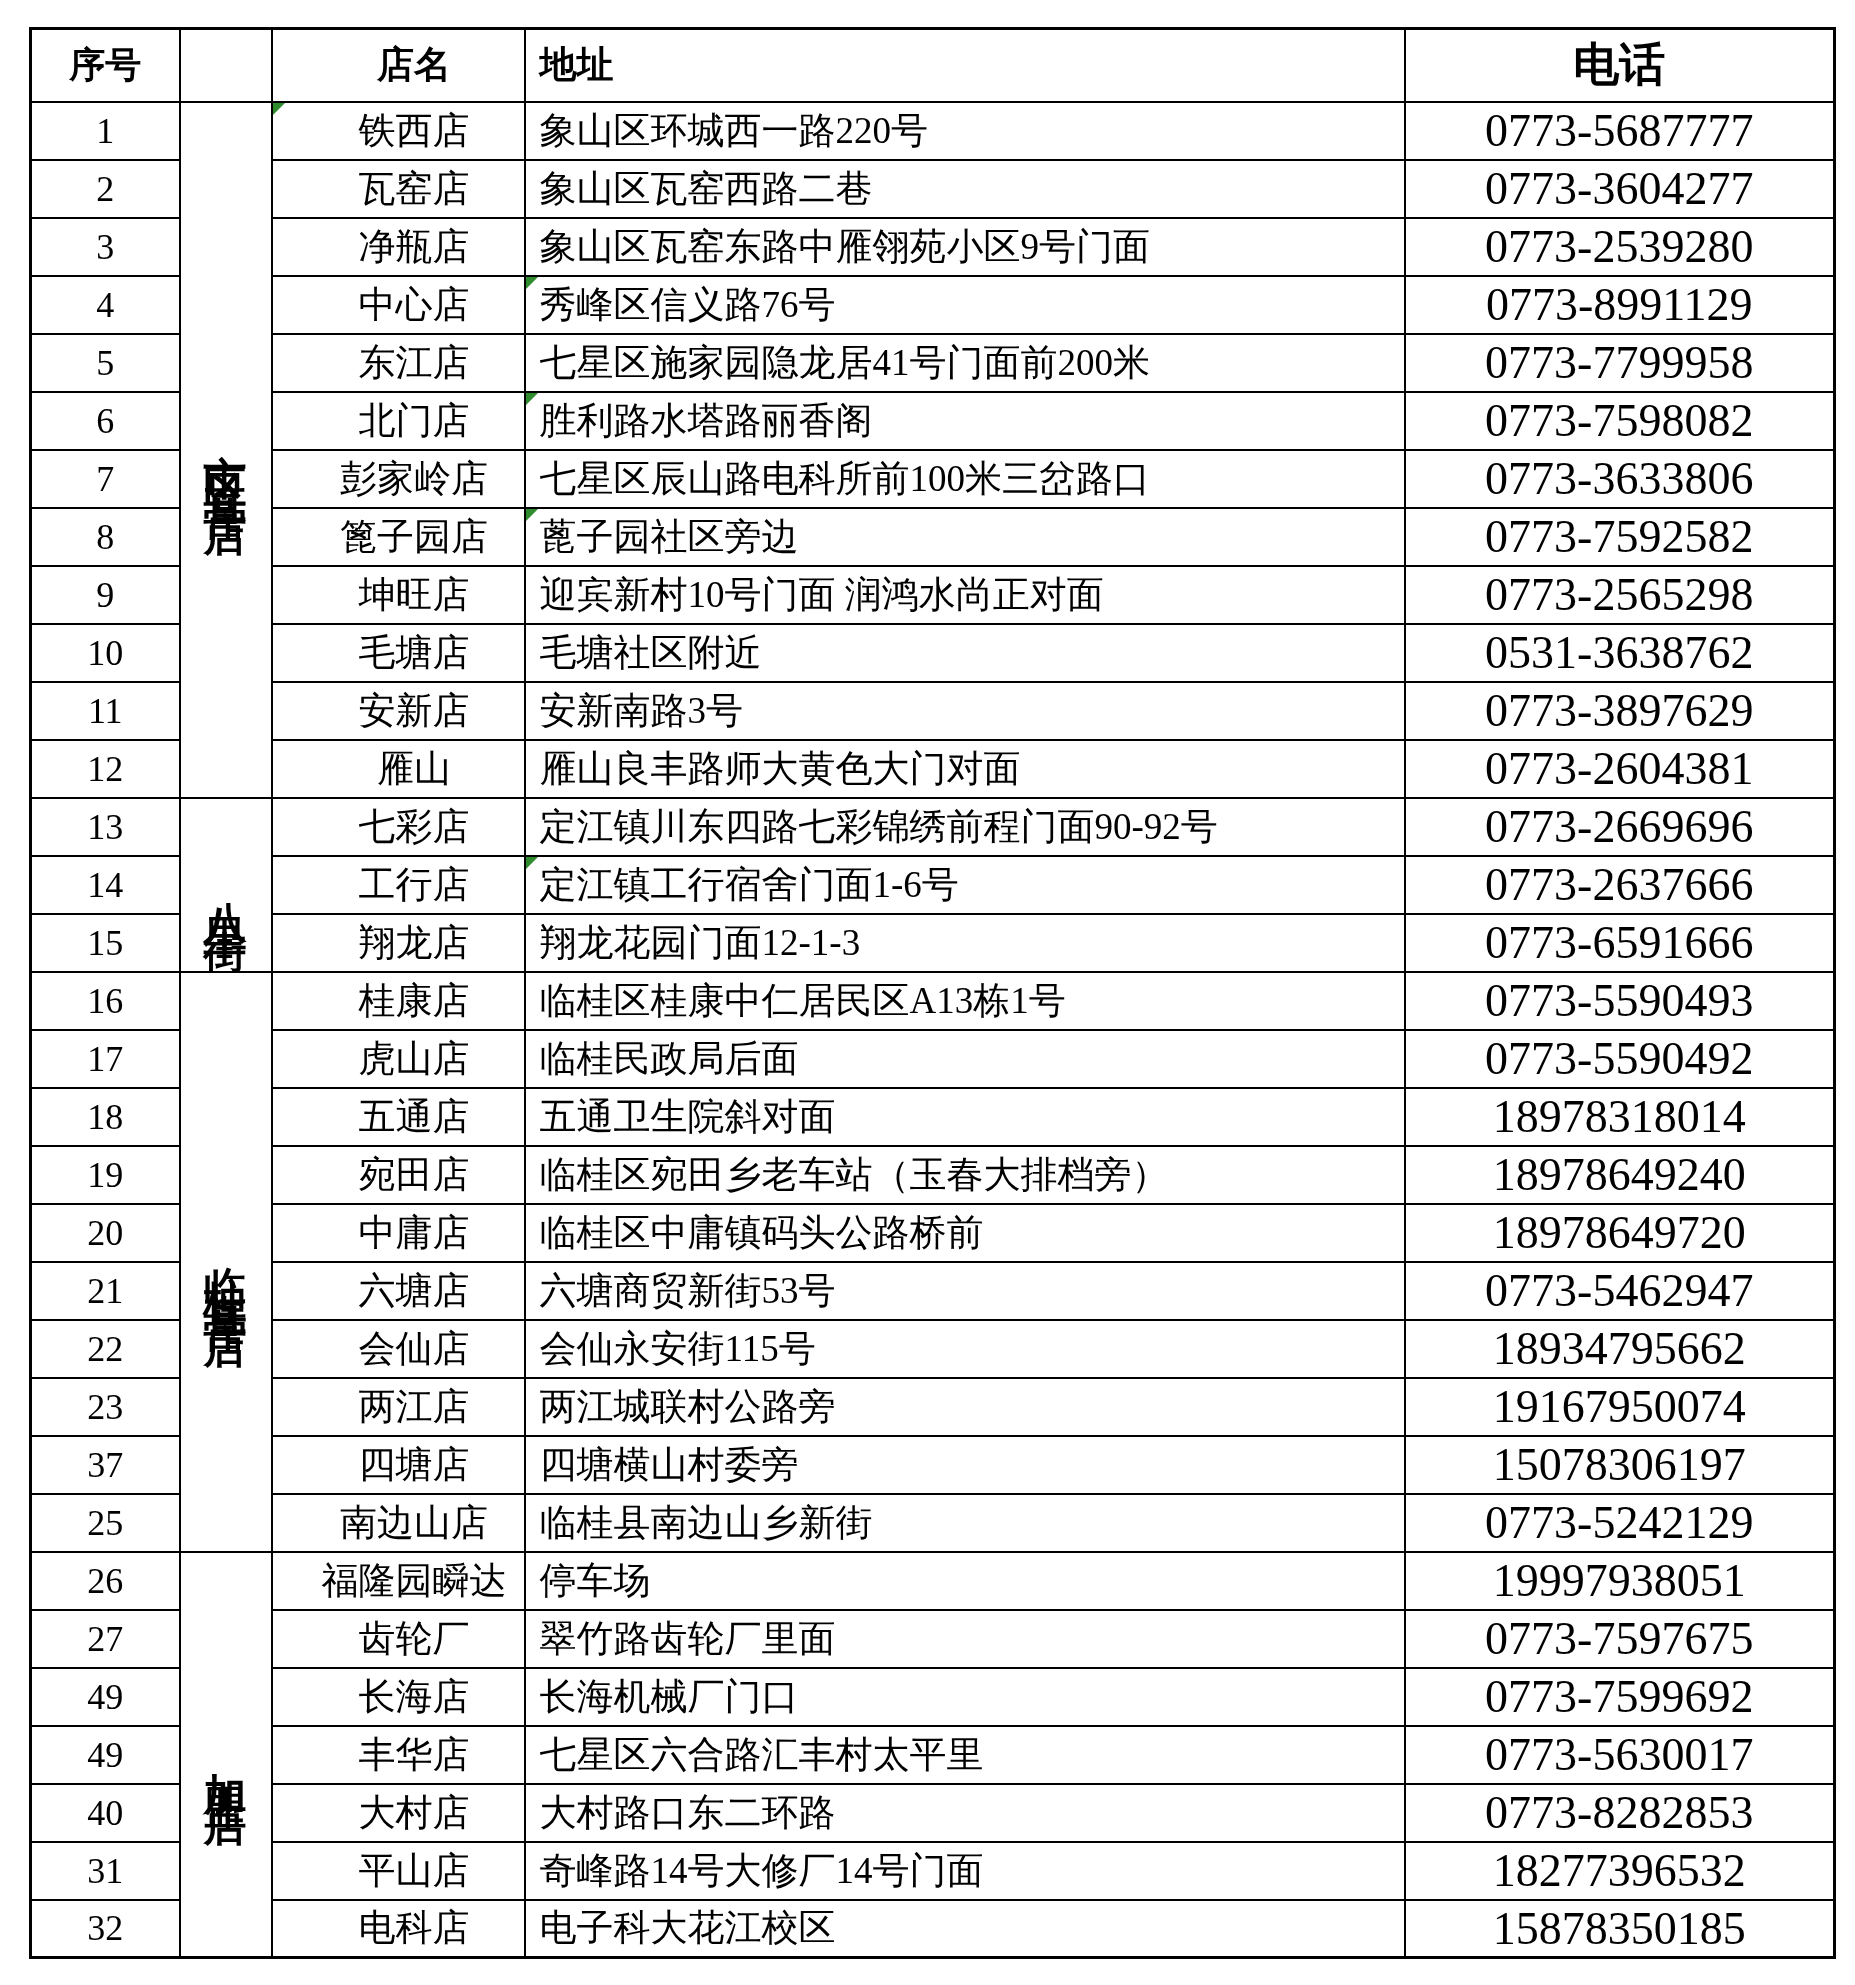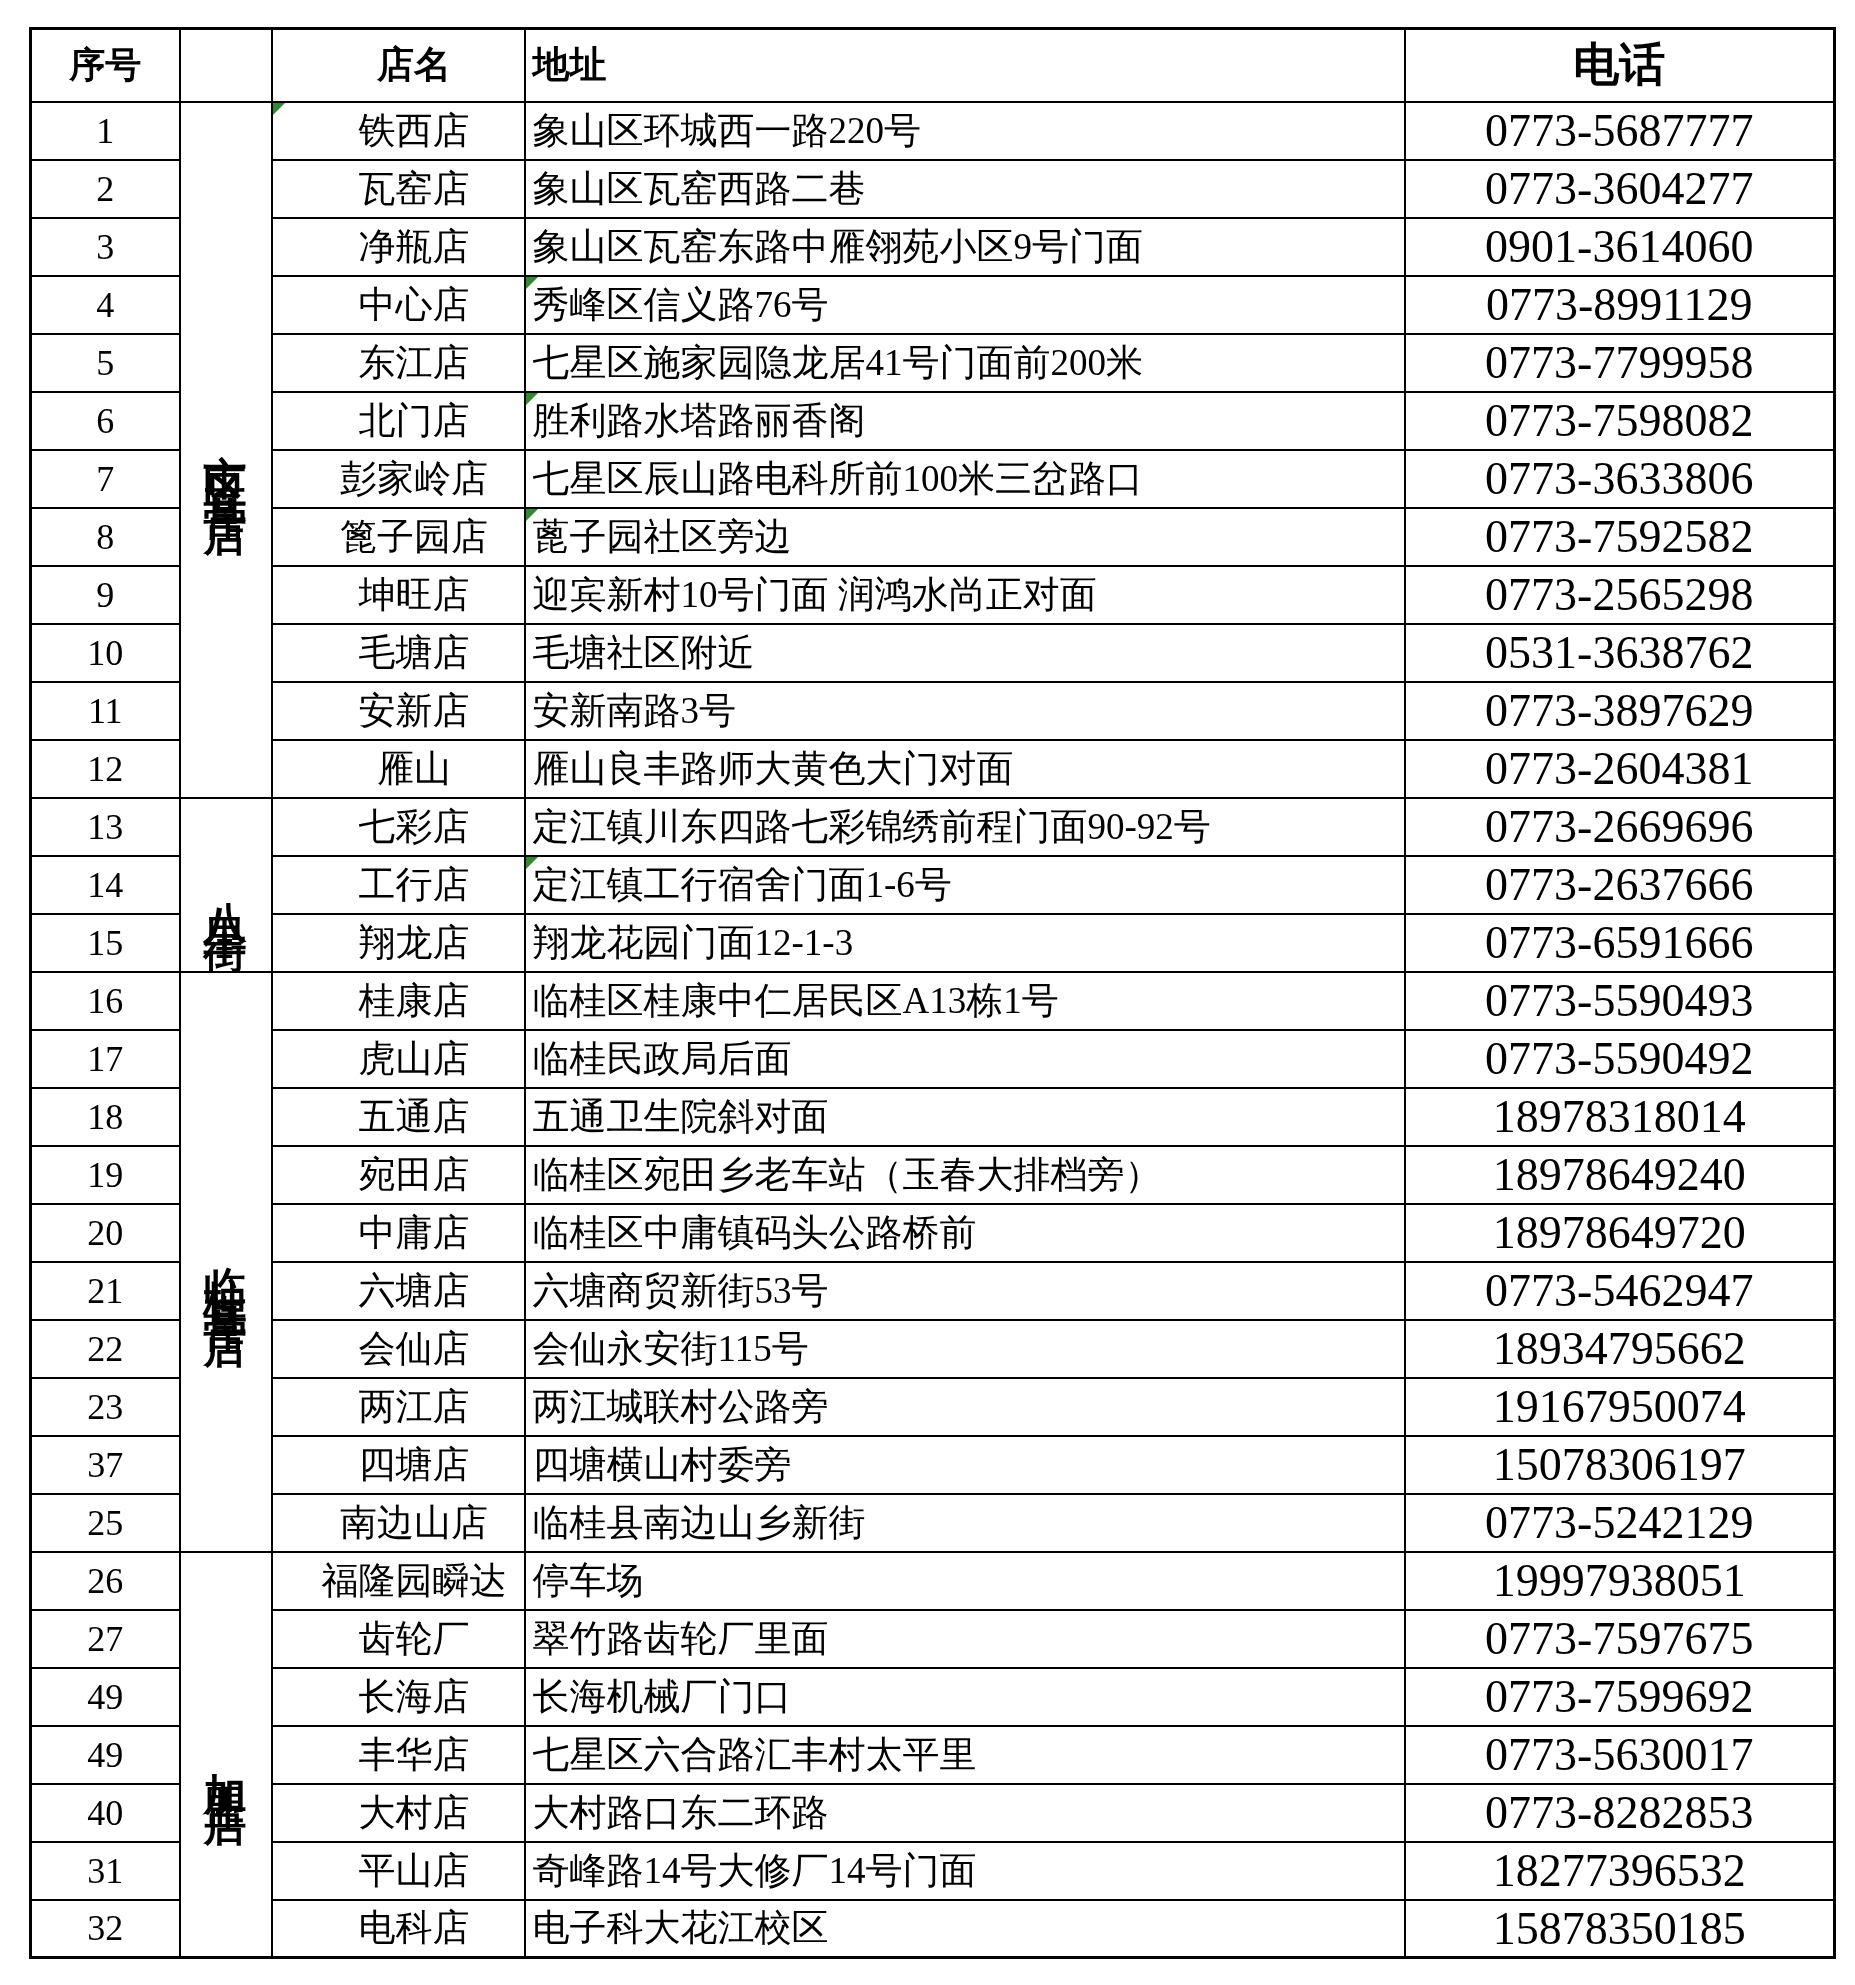--- a/index.html
+++ b/index.html
@@ -12,21 +12,21 @@
     width:1805px; margin:27px 0 0 29px;
     border:3.9px solid #000;
   }
   th,td { border:2.9px solid #000; padding:0; overflow:hidden; }
   thead tr { height:73px; }
   tbody tr { height:58px; }
   th { font-size:45px; font-weight:bold; text-align:center; vertical-align:middle; }
   td { vertical-align:middle; }
   .c-no    { text-align:center; font-size:36px; }
   .c-name  { text-align:center; font-size:37px; position:relative;padding-left:32px; }
-  .c-addr  { text-align:left;  font-size:37px; padding-left:7px; position:relative; white-space:nowrap; }
+  .c-addr  { text-align:left;  font-size:37px; padding-left:14px; position:relative; white-space:nowrap; }
   .c-phone { text-align:center; font-size:46px; }
   td.c-group { text-align:center; vertical-align:middle; }
   td.c-group .vtext {
     writing-mode:vertical-rl; text-orientation:upright;
     display:inline-block; font-weight:bold; font-size:43px;
     letter-spacing:0.32em; margin-bottom:-0.32em; line-height:1.0;
   }
   .flag {
     position:absolute; top:0; left:0; width:0; height:0;
     border-top:12.6px solid var(--flag-color,#2e8b2e);
@@ -65,21 +65,21 @@
       <tr>
     <td class="c-no"><span class="v">2</span></td>
     <td class="c-name"><span class="v">瓦窑店</span></td>
     <td class="c-addr"><span class="v">象山区瓦窑西路二巷</span></td>
     <td class="c-phone"><span class="v">0773-3604277</span></td>
   </tr>
       <tr>
     <td class="c-no"><span class="v">3</span></td>
     <td class="c-name"><span class="v">净瓶店</span></td>
     <td class="c-addr"><span class="v">象山区瓦窑东路中雁翎苑小区9号门面</span></td>
-    <td class="c-phone"><span class="v">0901-3614060</span></td>
+    <td class="c-phone"><span class="v">0773-2539280</span></td>
   </tr>
       <tr>
     <td class="c-no"><span class="v">4</span></td>
     <td class="c-name"><span class="v">中心店</span></td>
     <td class="c-addr"><span class="v">秀峰区信义路76号</span><span class="flag"></span></td>
     <td class="c-phone"><span class="v">0773-8991129</span></td>
   </tr>
       <tr>
     <td class="c-no"><span class="v">5</span></td>
     <td class="c-name"><span class="v">东江店</span></td>

